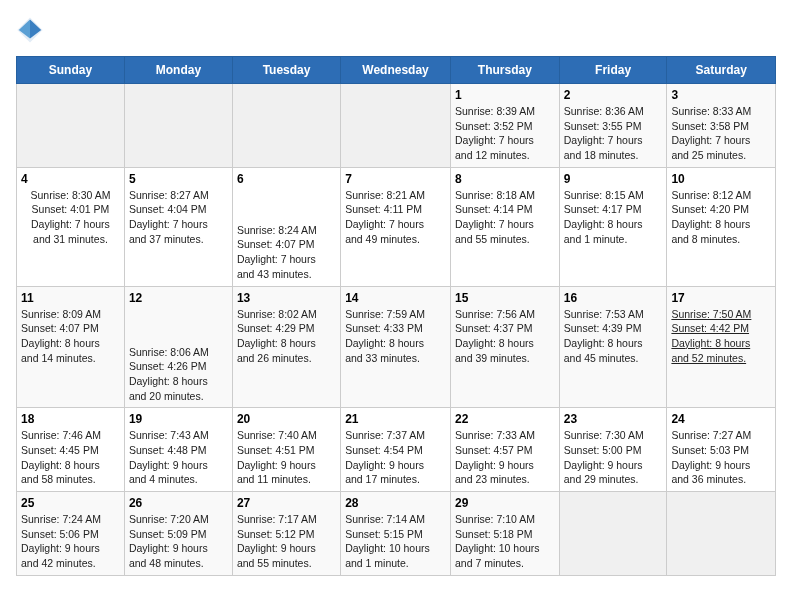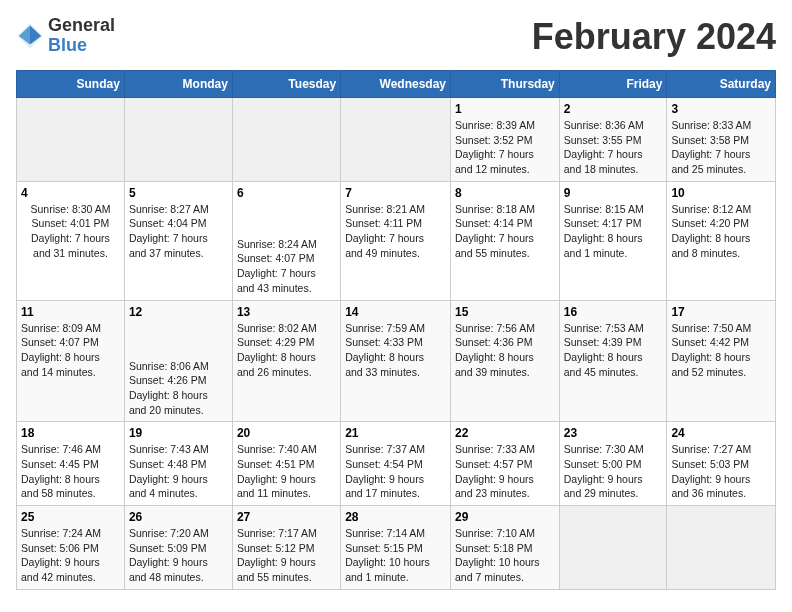--- a/index.html
+++ b/index.html
@@ -54,21 +54,21 @@
     }
     table {
       width: 100%;
       border-collapse: collapse;
       font-size: 11px;
     }
     thead tr th {
       background-color: #2d6db5;
       color: #fff;
       padding: 6px 4px;
-      text-align: right;
+      text-align: center;
       font-size: 12px;
       border: 1px solid #2560a0;
     }
     tbody tr td {
       border: 1px solid #ccc;
       vertical-align: top;
       padding: 4px;
       width: 113px;
       min-height: 80px;
       background: #fff;
@@ -94,27 +94,22 @@
 </head>
 <body>
 
 <div class="header">
   <div class="logo">
     <svg class="logo-icon" viewBox="0 0 40 40" xmlns="http://www.w3.org/2000/svg">
       <polygon points="20,2 38,20 20,38 2,20" fill="#3a7fc1" opacity="0.15"></polygon>
       <polygon points="20,5 36,20 20,32" fill="#3a7fc1"></polygon>
       <polygon points="20,5 4,20 20,32" fill="#5a9fd4"></polygon>
     </svg>
-    <div class="logo-text">
-      <span class="logo-general">General</span>
-      <span class="logo-blue">Blue</span>
-    </div>
   </div>
   <div class="title-section">
-    <div class="month-title">February 2024</div>
   </div>
 </div>
 
 <table>
   <thead>
     <tr>
     <th>Sunday</th>
         <th>Monday</th>
         <th>Tuesday</th>
         <th>Wednesday</th>
@@ -227,34 +222,34 @@
         <td>
           <span class="day-num">14</span>
           <div class="day-info" style="white-space: pre-line;">Sunrise: 7:59 AM
 Sunset: 4:33 PM
 Daylight: 8 hours
 and 33 minutes.</div>
         </td>
         <td>
           <span class="day-num">15</span>
           <div class="day-info" style="white-space: pre-line;">Sunrise: 7:56 AM
-Sunset: 4:36 PM
+Sunset: 4:37 PM
 Daylight: 8 hours
 and 39 minutes.</div>
         </td>
         <td>
           <span class="day-num">16</span>
           <div class="day-info" style="white-space: pre-line;">Sunrise: 7:53 AM
 Sunset: 4:39 PM
 Daylight: 8 hours
 and 45 minutes.</div>
         </td>
         <td>
           <span class="day-num">17</span>
-          <div class="day-info" style="white-space: pre-line;">Sunrise: 7:50 AM
+          <div class="day-info" style="white-space: pre-line; text-decoration: underline;">Sunrise: 7:50 AM
 Sunset: 4:42 PM
 Daylight: 8 hours
 and 52 minutes.</div>
         </td>
       </tr>
       <tr>
         <td>
           <span class="day-num">18</span>
           <div class="day-info" style="white-space: pre-line;">Sunrise: 7:46 AM
 Sunset: 4:45 PM

